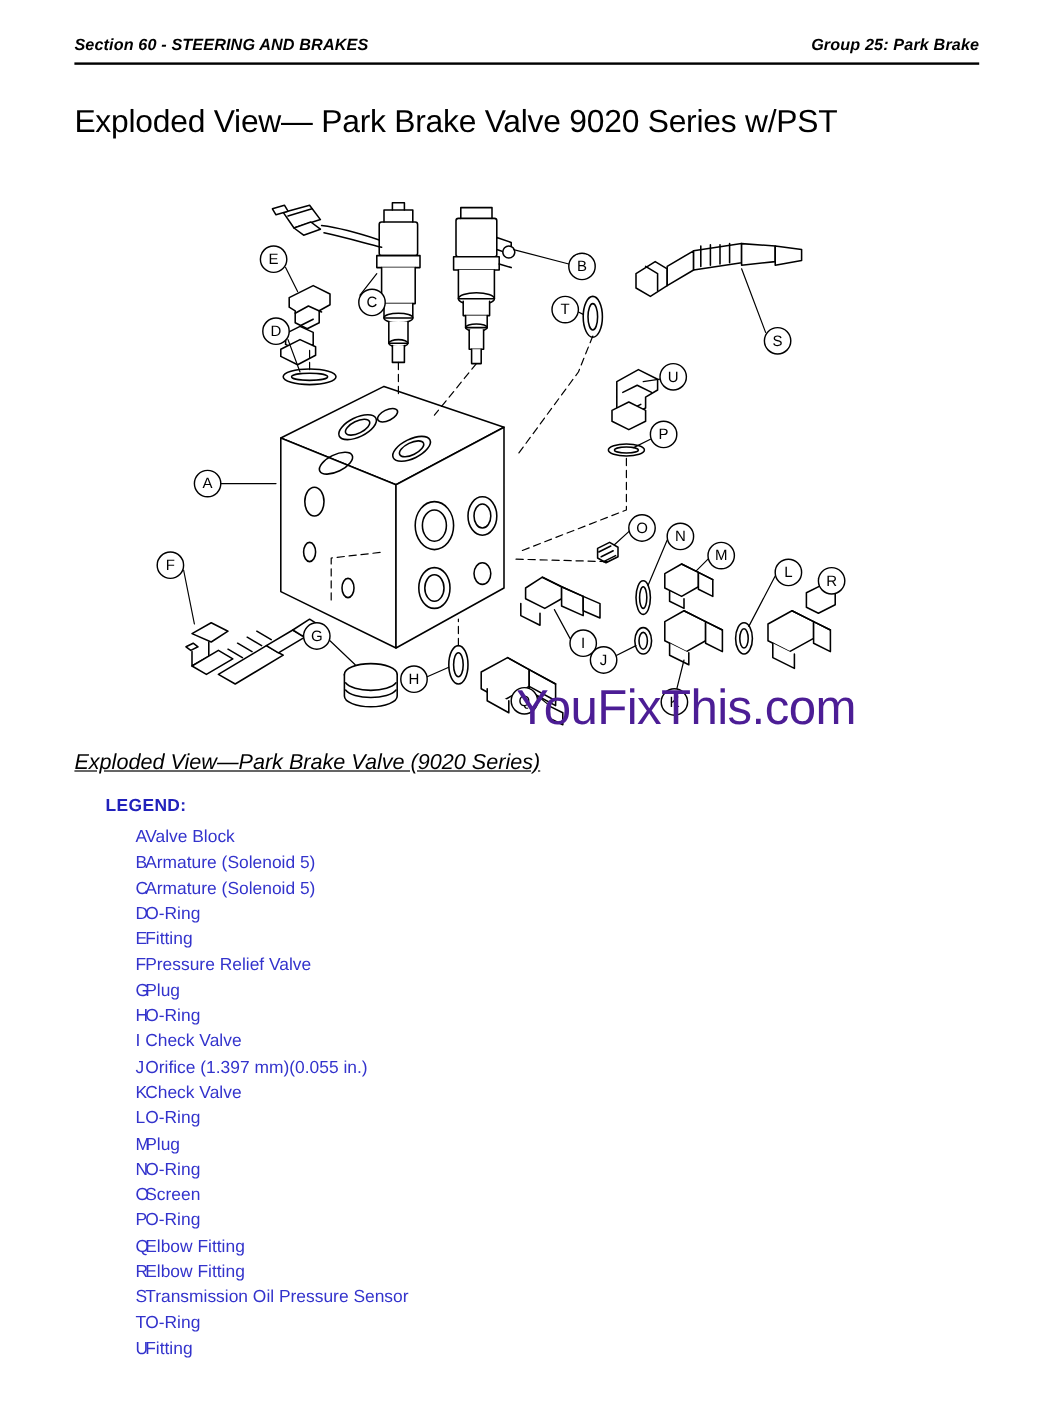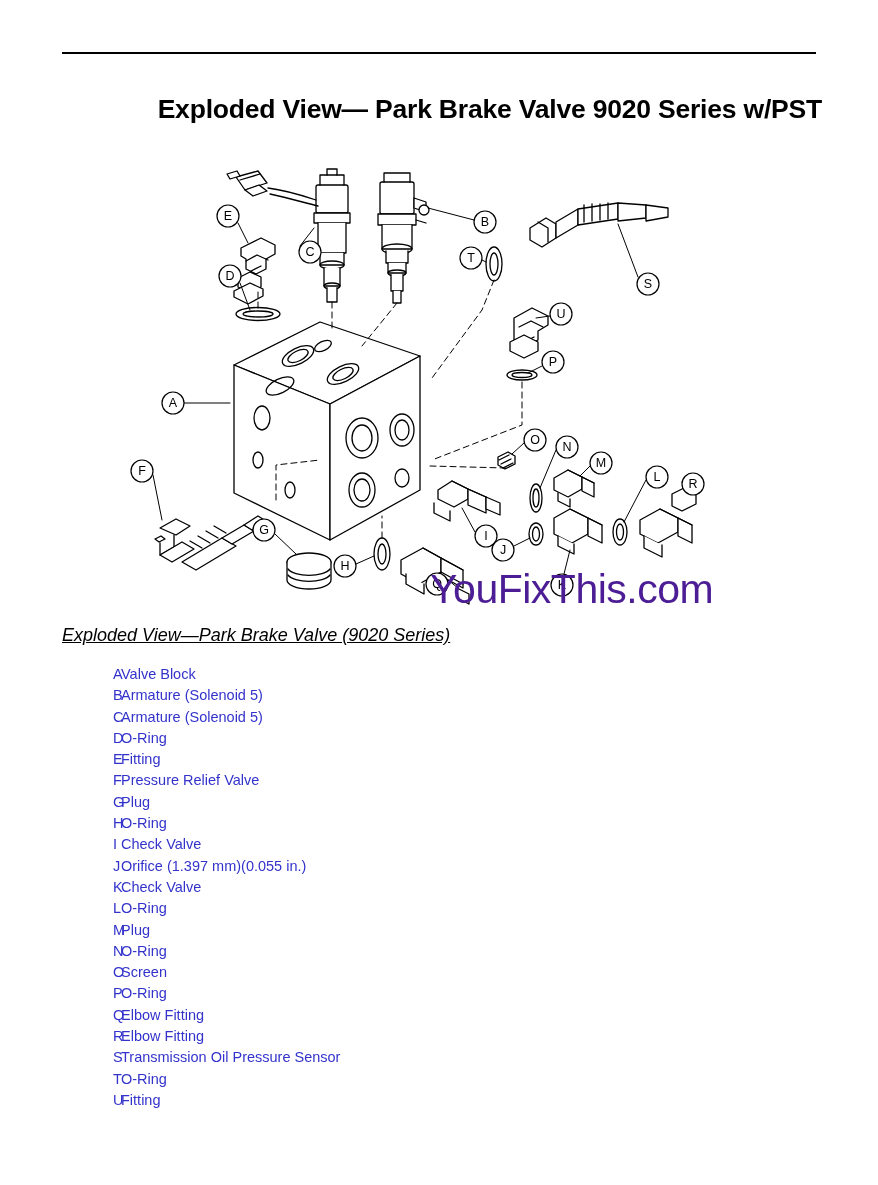--- a/index.html
+++ b/index.html
@@ -44,27 +44,26 @@
     top: 52px;
     width: 754px;
     height: 2px;
     background: #000;
   }
 
   
   .title {
     position: absolute;
     left: 62px;
-    top: 92px;
+    top: 84px;
     width: 760px;
     font-size: 26.5px;
-    font-weight: bold;
+    font-weight: normal;
     line-height: 1.32;
     letter-spacing: -0.2px;
-    text-align: right;
   }
 
   
   .figure {
     position: absolute;
     left: 62px;
     top: 160px;
     width: 754px;
     height: 455px;
   }
@@ -128,20 +127,24 @@
     font-size: 12.5px;
     text-anchor: middle;
     fill: #000;
   }
 </style>
 </head>
 <body>
 
 <div class="page">
 
+  <div class="header">
+    <span class="left">Section 60 - STEERING AND BRAKES</span>
+    <span class="right">Group 25: Park Brake</span>
+  </div>
   <div class="header-rule"></div>
 
   <div class="title">
     <div>Exploded View— Park Brake Valve 9020 Series w/PST</div>
   </div>
 
   <div class="figure">
     <svg width="754" height="455" viewBox="0 0 754 455" xmlns="http://www.w3.org/2000/svg">
       <g fill="none" stroke="#000" stroke-width="1.3" stroke-linejoin="round" stroke-linecap="round">
 
@@ -476,20 +479,21 @@
           </g>
       </g>
     </svg>
   </div>
 
   <div class="watermark">YouFixThis.com</div>
 
   <div class="caption">Exploded View—Park Brake Valve (9020 Series)</div>
 
   <div class="legend">
+    <div class="legend-title">LEGEND:</div>
     <div class="legend-list">
       <div class="legend-row">
           <span class="legend-key">A</span>
           <span class="legend-desc">Valve Block</span>
         </div>
       <div class="legend-row">
           <span class="legend-key">B</span>
           <span class="legend-desc">Armature (Solenoid 5)</span>
         </div>
       <div class="legend-row">

